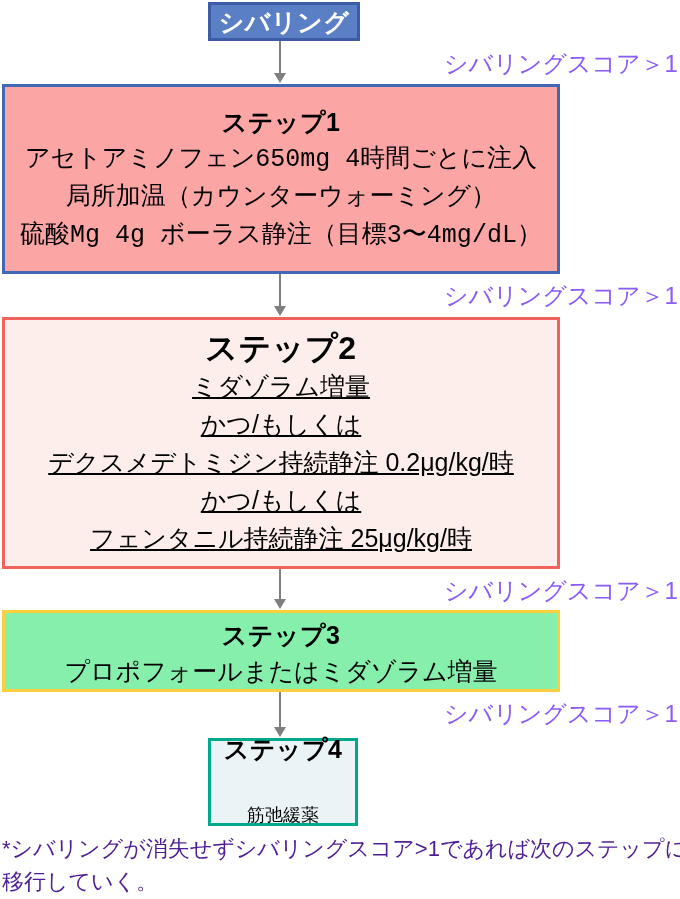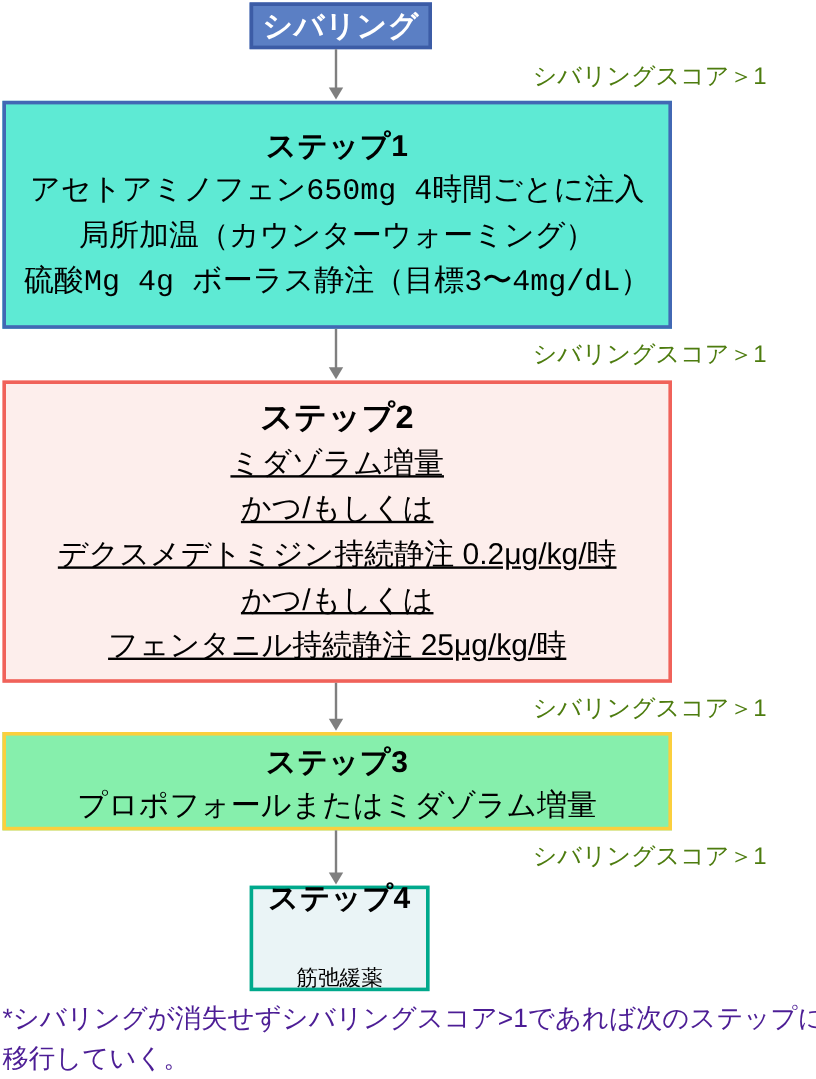--- a/index.html
+++ b/index.html
@@ -57,36 +57,36 @@
     font-size: 25px;
     line-height: 30px;
   }
 
   
   #step1-box {
     left: 2px;
     top: 84px;
     width: 558px;
     height: 190px;
-    background: #5eead4;
+    background: #fca5a5;
     border: 3px solid #4268B4;
   }
   #step1-box .ttl { font-size: 25px; line-height: 37px; }
   #step1-box .ln  { font-size: 25px; line-height: 38px; font-family: Liberation Mono, monospace; }
 
   
   #step2-box {
     left: 2px;
     top: 317px;
     width: 558px;
     height: 252px;
     background: #FDEEEC;
     border: 3px solid #F0625A;
   }
-  #step2-box .ttl { font-size: 27px; line-height: 38px; }
+  #step2-box .ttl { font-size: 32px; line-height: 38px; }
   #step2-box .ln  { font-size: 25px; line-height: 38px; text-decoration: underline; }
 
   
   #step3-box {
     left: 2px;
     top: 610px;
     width: 558px;
     height: 82px;
     background: #86efac;
     border: 3px solid #FBCF3D;
@@ -144,24 +144,24 @@
   #conn-3 .stem { height: 31px; }
   #conn-3 .head { top: 30px; }
 
   #conn-4 { top: 692px; height: 46px; }
   #conn-4 .stem { height: 36px; }
   #conn-4 .head { top: 35px; }
 
   
   .side-label {
     position: absolute;
-    font-size: 20px;
+    font-size: 24px;
     line-height: 28px;
     white-space: nowrap;
-    color: #4d7c0f;
+    color: #8b5cf6;
   }
   #side-label-1 { left: 444px; top: 50px; }
   #side-label-2 { left: 444px; top: 282px; }
   #side-label-3 { left: 444px; top: 577px; }
   #side-label-4 { left: 444px; top: 700px; }
 
   
   #footnote {
     position: absolute;
     left: 2px;

